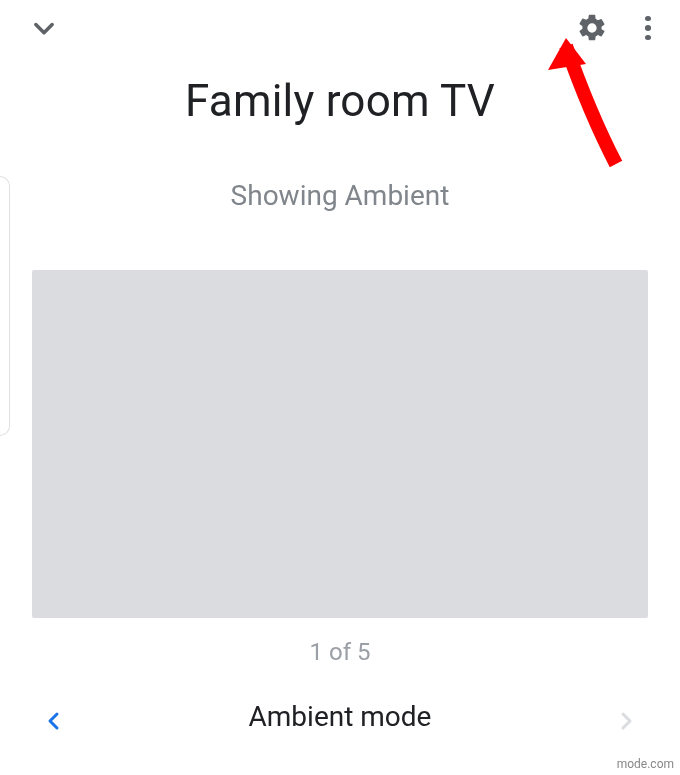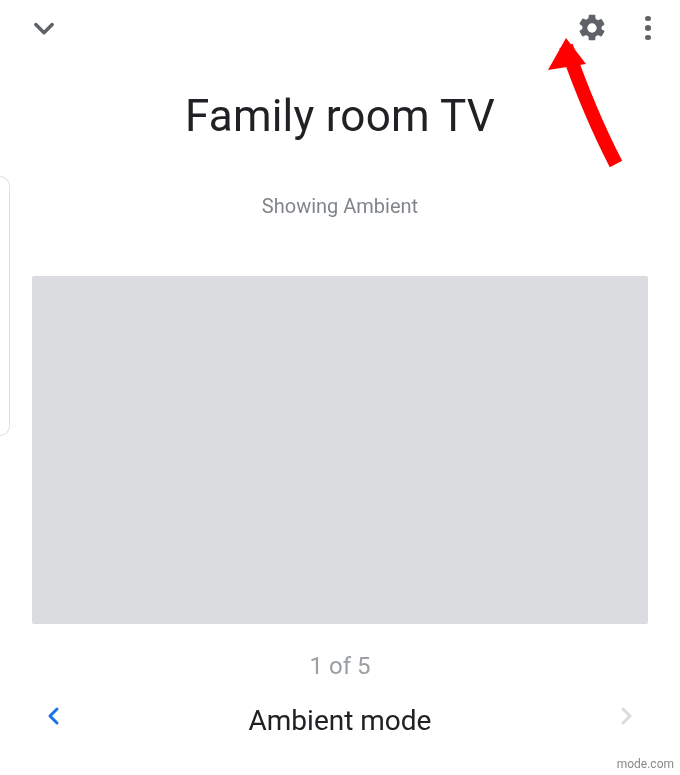--- a/index.html
+++ b/index.html
@@ -26,47 +26,47 @@
       color: #5f6368;
     }
     .gear { width: 32px; height: 32px; cursor: pointer; color: #5f6368; }
     .more-vert { width: 24px; height: 24px; cursor: pointer; color: #5f6368; display:flex; flex-direction:column; align-items:center; justify-content:center; gap:4px;}
     .more-vert span { width:6px; height:6px; background:#5f6368; border-radius:50%; }
     .title {
       text-align: center;
       font-size: 44px;
       font-weight: 400;
       color: #202124;
-      margin-top: 42px;
+      margin-top: 27px;
       letter-spacing: 0.2px;
     }
     .subtitle {
       text-align: center;
-      font-size: 20px;
+      font-size: 28px;
       color: #80868b;
       margin-top: 52px;
       font-weight: 400;
     }
     .preview {
       background: #dadce0;
       margin: 58px 32px 0 32px;
       height: 348px;
       border-radius: 2px;
     }
     .pager {
       text-align: center;
       font-size: 24px;
       color: #9aa0a6;
-      margin-top: 28px;
+      margin-top: 20px;
       font-weight: 400;
     }
     .mode-row {
-      margin-top: 24px;
+      margin-top: 34px;
       display: flex;
-      align-items: flex-start;
+      align-items: flex-end;
       justify-content: space-between;
       padding: 0 42px;
     }
     .mode-label {
       font-size: 28px;
       color: #202124;
       font-weight: 400;
       flex: 1;
       text-align: center;
     }

